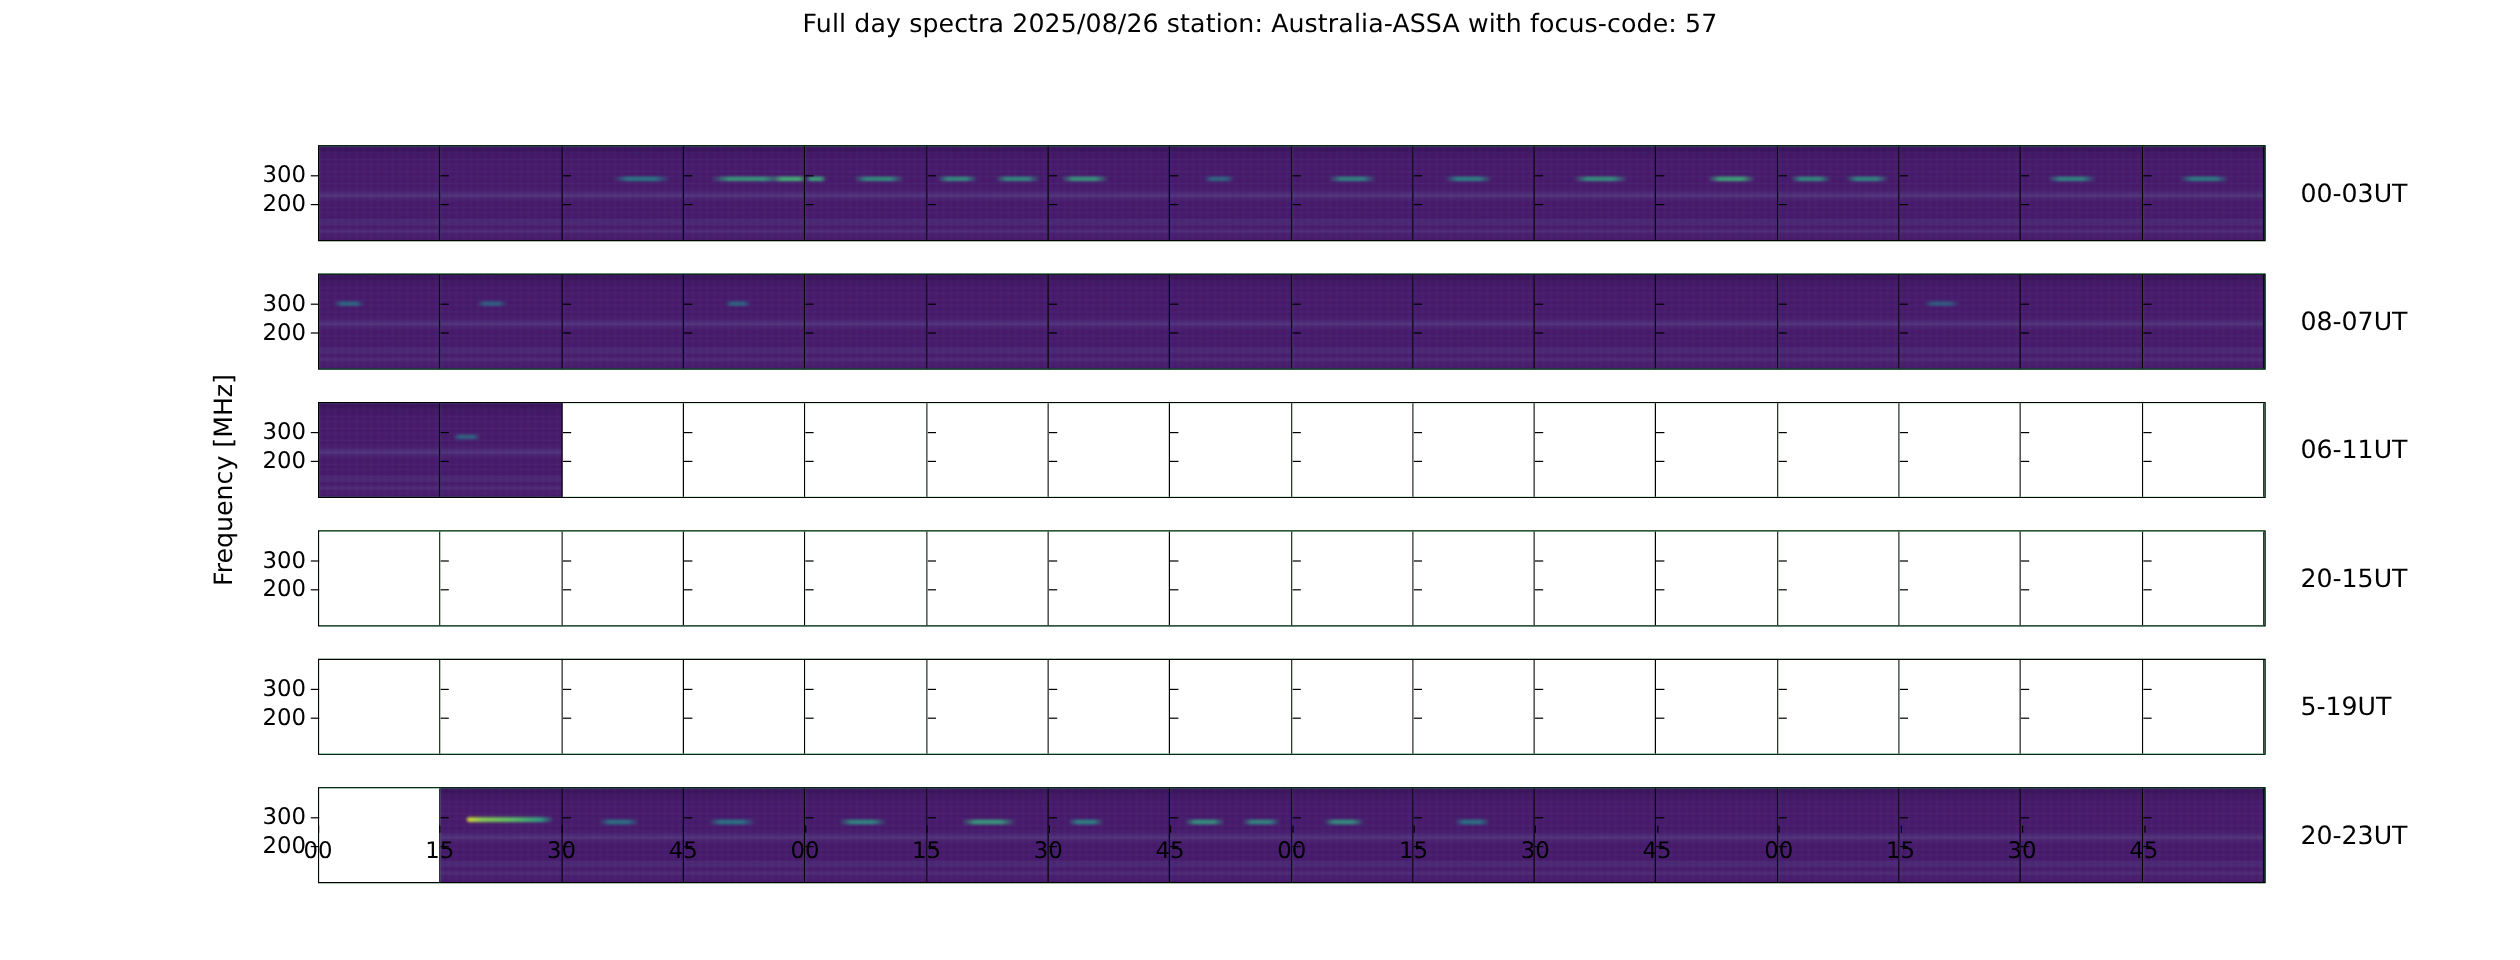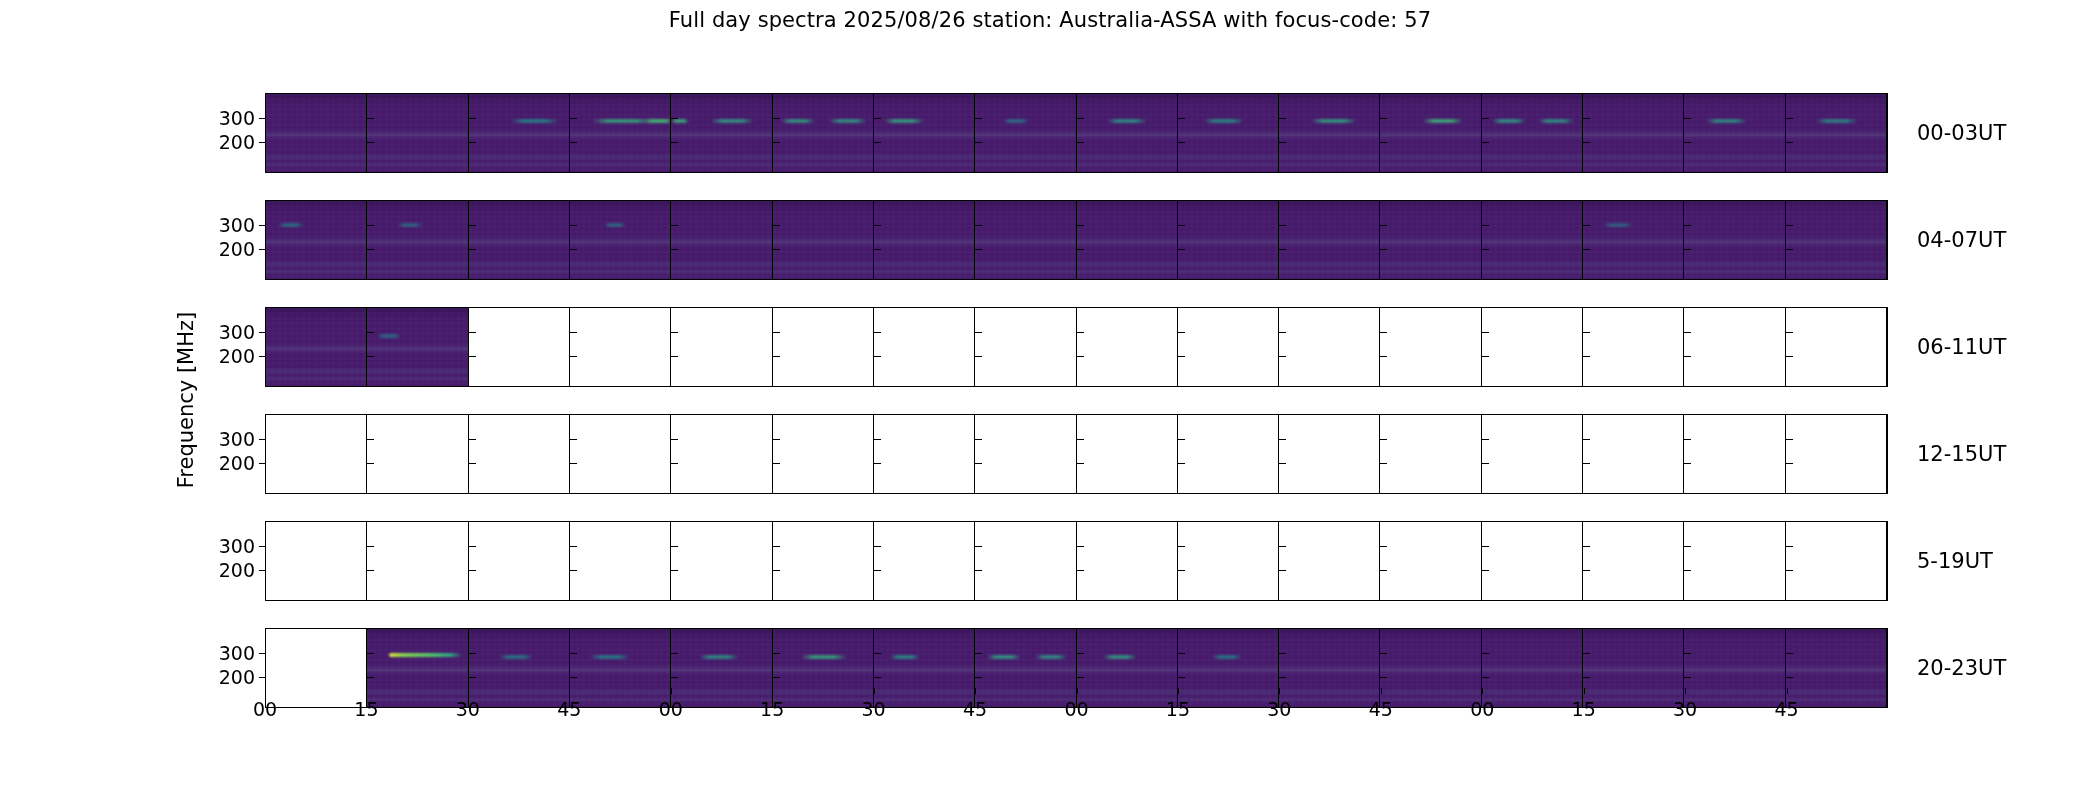--- a/index.html
+++ b/index.html
@@ -50,20 +50,21 @@
   }
 
   .spec-row {
     position: absolute;
     left: 0;
     width: 100%;
     display: flex;
     box-sizing: border-box;
     border: 1.6px solid #000000;
     background: #22c55e;
+    margin-top: 28px;
   }
 
   .spec-panel {
     position: relative;
     flex: 1 1 0;
     box-sizing: border-box;
     border-right: 1.6px solid #000000;
     background: #ffffff;
     overflow: hidden;
   }
@@ -530,21 +531,21 @@
         <div class="tex tex-band-mid"></div>
         <div class="tex tex-band-low"></div>
         <div class="tex tex-top-dark"></div>
         <div class="ytick-inner" style="top: 24px;"></div>
         <div class="ytick-inner" style="top: 48px;"></div>
       </div>
       <div class="ytick-mark" style="top: 24px;"></div>
       <div class="ytick-label" style="top: 24px;">300</div>
       <div class="ytick-mark" style="top: 48px;"></div>
       <div class="ytick-label" style="top: 48px;">200</div>
-      <div class="row-label">04-07UT</div>
+      <div class="row-label">08-07UT</div>
     </div>
     <div class="spec-row" style="top: 214px; height: 80px;">
       <div class="spec-panel has-data">
         <div class="tex tex-lines"></div>
         <div class="tex tex-vert"></div>
         <div class="tex tex-band-mid"></div>
         <div class="tex tex-band-low"></div>
         <div class="tex tex-top-dark"></div>
       </div>
       <div class="spec-panel has-data">
@@ -678,21 +679,21 @@
         <div class="ytick-inner" style="top: 48px;"></div>
       </div>
       <div class="spec-panel">
         <div class="ytick-inner" style="top: 24px;"></div>
         <div class="ytick-inner" style="top: 48px;"></div>
       </div>
       <div class="ytick-mark" style="top: 24px;"></div>
       <div class="ytick-label" style="top: 24px;">300</div>
       <div class="ytick-mark" style="top: 48px;"></div>
       <div class="ytick-label" style="top: 48px;">200</div>
-      <div class="row-label">12-15UT</div>
+      <div class="row-label">20-15UT</div>
     </div>
     <div class="spec-row" style="top: 428px; height: 80px;">
       <div class="spec-panel"></div>
       <div class="spec-panel">
         <div class="ytick-inner" style="top: 24px;"></div>
         <div class="ytick-inner" style="top: 48px;"></div>
       </div>
       <div class="spec-panel">
         <div class="ytick-inner" style="top: 24px;"></div>
         <div class="ytick-inner" style="top: 48px;"></div>

